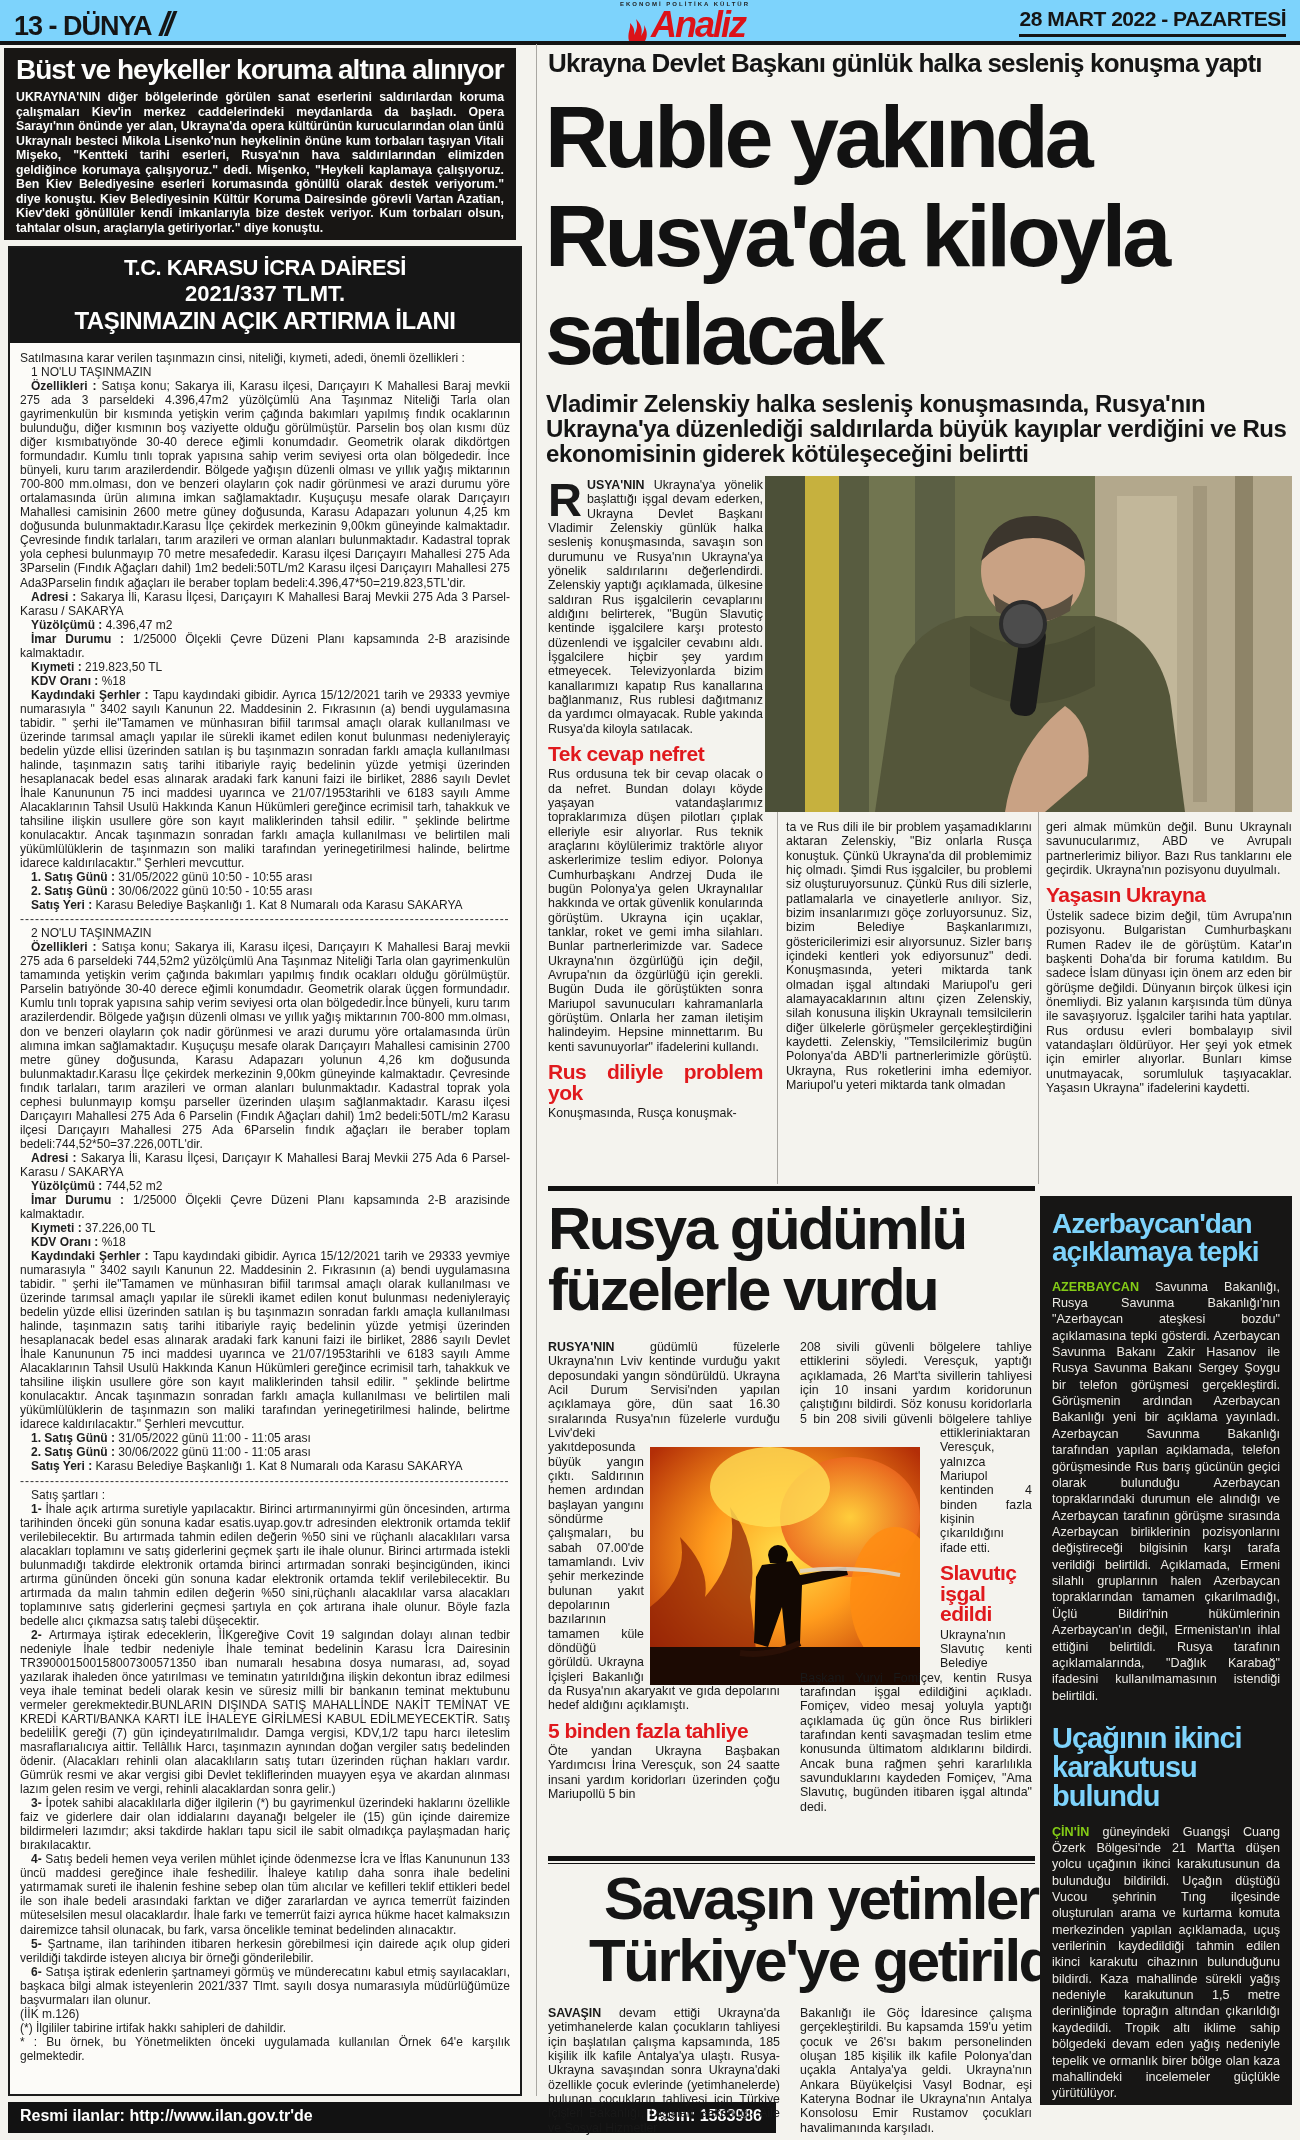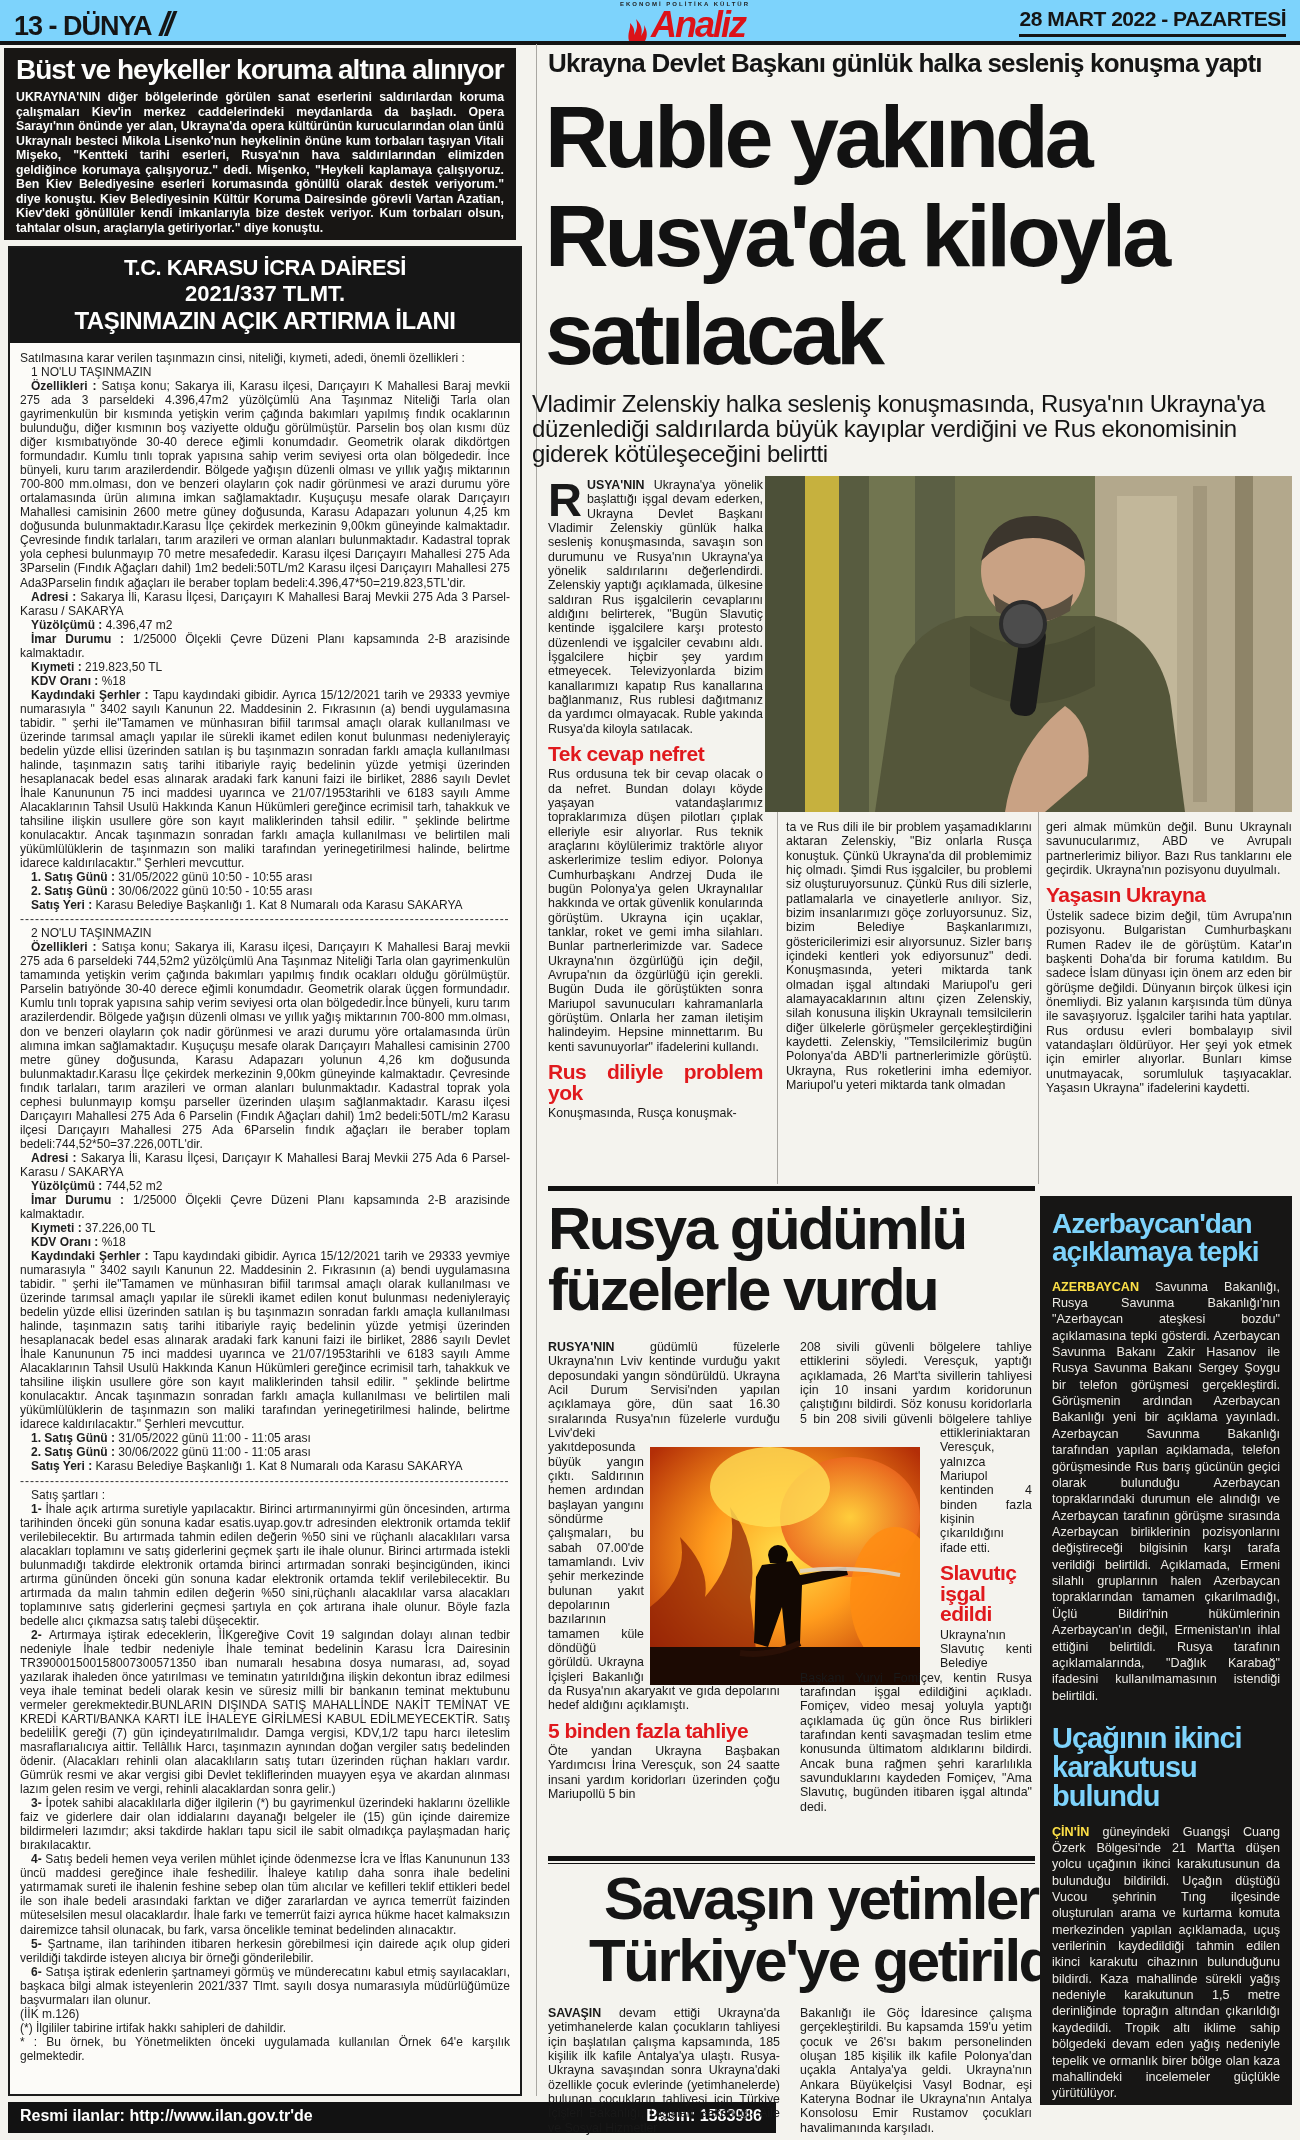--- a/index.html
+++ b/index.html
@@ -35,21 +35,21 @@
   .footer-bar{position:absolute;left:8px;top:2102px;width:768px;height:31px;background:#121212;color:#fff;}
   .footer-bar .fl{position:absolute;left:12px;top:5px;font-size:16px;font-weight:bold;}
   .footer-bar .fr{position:absolute;right:14px;top:5px;font-size:16px;font-weight:bold;}
   
   .vrule{position:absolute;background:#a9a7a2;width:1px;}
   .hrule{position:absolute;background:#121212;}
   
   .kicker{position:absolute;left:548px;top:50px;width:748px;font-size:26px;font-weight:bold;letter-spacing:-0.8px;line-height:1;}
   .mega{position:absolute;left:545px;top:88px;width:752px;font-size:88px;font-weight:bold;line-height:1.12;letter-spacing:-4px;color:#121212;}
   .mega div{white-space:nowrap;}
-  .subhead{position:absolute;left:532px;top:392px;width:748px;font-size:24px;font-weight:normal;line-height:1.04;letter-spacing:-0.4px;}
+  .subhead{position:absolute;left:546px;top:392px;width:748px;font-size:24px;font-weight:bold;line-height:1.04;letter-spacing:-0.4px;}
   .newsbody{font-size:12.4px;line-height:1.155;text-align:justify;color:#191919;}
   .newsbody p{margin:0;}
   .newsbody b.lead{letter-spacing:0;}
   .r-col1{position:absolute;left:548px;top:478px;width:215px;height:708px;overflow:hidden;}
   .r-col2{position:absolute;left:786px;top:820px;width:246px;height:366px;overflow:hidden;}
   .r-col3{position:absolute;left:1046px;top:820px;width:246px;height:366px;overflow:hidden;}
   .dropcap{float:left;font-size:47px;font-weight:bold;line-height:0.82;margin:3px 5px 0 0;}
   .red-sub{color:#e0191d;font-size:21px;font-weight:bold;line-height:0.98;margin:8px 0 3px 0;letter-spacing:-0.5px;}
   
   .zel-photo{position:absolute;left:765px;top:476px;width:527px;height:336px;overflow:hidden;background:#6b6f4a;}
@@ -63,21 +63,21 @@
   
   .yt-headline{position:absolute;left:548px;top:1868px;width:560px;font-size:60px;font-weight:bold;line-height:1.04;letter-spacing:-2.5px;text-align:center;}
   .yt-col1{position:absolute;left:548px;top:2006px;width:232px;height:132px;overflow:hidden;}
   .yt-col2{position:absolute;left:800px;top:2006px;width:232px;height:132px;overflow:hidden;}
   
   .panel{position:absolute;left:1040px;top:1196px;width:252px;height:909px;background:#171615;color:#f3f1ec;
          padding:12px 12px;box-sizing:border-box;overflow:hidden;}
   .panel h2{margin:2px 0 10px 0;font-size:28px;line-height:1.0;letter-spacing:-1px;color:#7dd3fc;}
   .panel h2.second{margin-top:20px;font-size:29px;}
   .panel .pbody{font-size:12.6px;line-height:1.3;text-align:justify;color:#eceae4;}
-  .panel .pbody b{color:#fde047;}
+  .panel .pbody b{color:#84cc16;}
 </style>
 </head>
 <body>
 
 <div id="page">
 
   <div class="masthead">
     <div class="page-label"><span>13 - DÜNYA</span><span class="slashes">//</span></div>
     <div class="logo-wrap">
       <div class="logo-tagline">EKONOMİ POLİTİKA KÜLTÜR</div>

